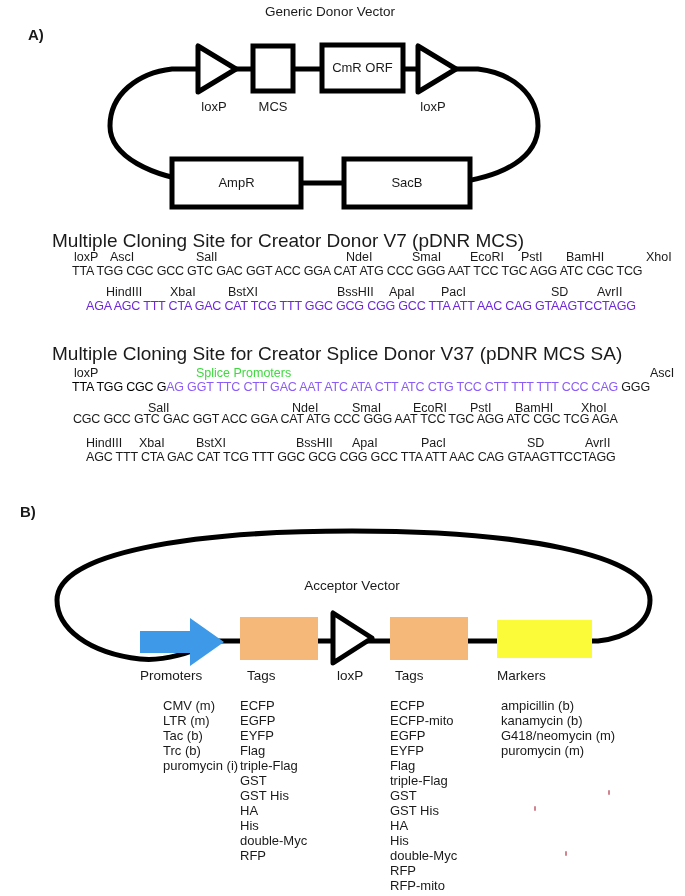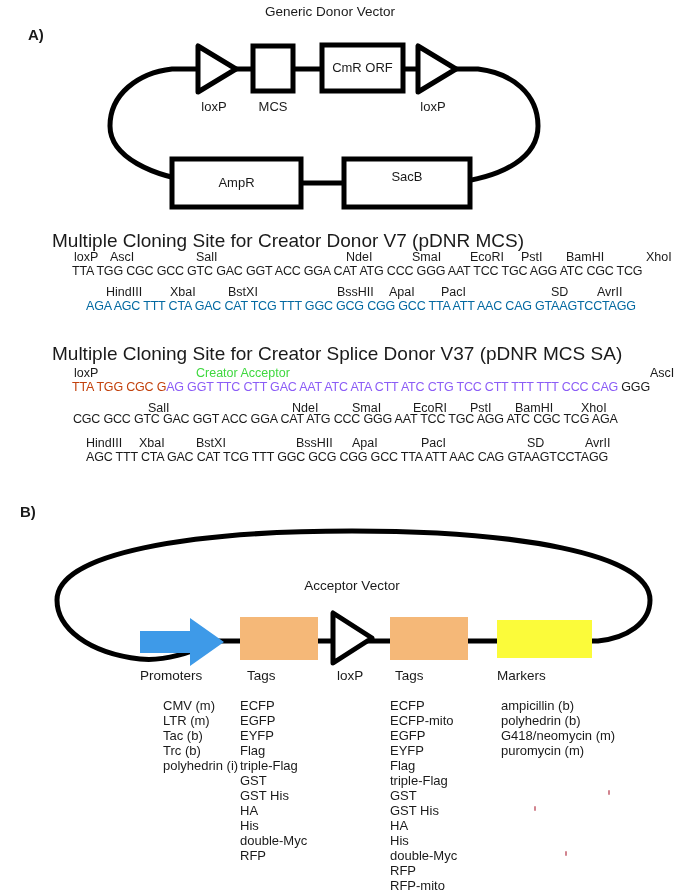--- a/index.html
+++ b/index.html
@@ -33,21 +33,21 @@
   <polygon points="198,46 198,92 236,69" fill="#fff" stroke="#000" stroke-width="5" stroke-linejoin="round"></polygon>
   <rect x="253" y="46" width="40" height="45" fill="#fff" stroke="#000" stroke-width="5"></rect>
   <rect x="322" y="45" width="81" height="46" fill="#fff" stroke="#000" stroke-width="5"></rect>
   <polygon points="418,46 418,92 456,69" fill="#fff" stroke="#000" stroke-width="5" stroke-linejoin="round"></polygon>
   <rect x="172" y="159" width="129" height="48" fill="#fff" stroke="#000" stroke-width="5"></rect>
   <rect x="344" y="159" width="126" height="48" fill="#fff" stroke="#000" stroke-width="5"></rect>
 </svg>
 
 <div class="shape-text" style="left:322px;top:60px;width:81px;">CmR ORF</div>
 <div class="shape-text" style="left:172px;top:175px;width:129px;">AmpR</div>
-<div class="shape-text" style="left:344px;top:169px;width:126px;">SacB</div>
+<div class="shape-text" style="left:344px;top:175px;width:126px;">SacB</div>
 <div class="shape-text" style="left:192px;top:99px;width:44px;">loxP</div>
 <div class="shape-text" style="left:251px;top:99px;width:44px;">MCS</div>
 <div class="shape-text" style="left:411px;top:99px;width:44px;">loxP</div>
 
 <div class="mcs-title" style="top:230px;">Multiple Cloning Site for Creator Donor V7 (pDNR MCS)</div>
 <div class="mcs-rows" style="top:250px;">
     <span class="site-label" style="left: 14px; top: 0px;">loxP</span>
     <span class="site-label" style="left: 50px; top: 0px;">AscI</span>
     <span class="site-label" style="left: 136px; top: 0px;">SalI</span>
     <span class="site-label" style="left: 286px; top: 0px;">NdeI</span>
@@ -58,46 +58,46 @@
     <span class="site-label" style="left: 586px; top: 0px;">XhoI</span>
     <span class="seq-line" style="left: 12px; top: 14px;"><span style="color: rgb(26, 26, 26);">TTA TGG CGC GCC GTC GAC GGT ACC GGA CAT ATG CCC GGG AAT TCC TGC AGG ATC CGC TCG</span></span>
     <span class="site-label" style="left: 46px; top: 35px;">HindIII</span>
     <span class="site-label" style="left: 110px; top: 35px;">XbaI</span>
     <span class="site-label" style="left: 168px; top: 35px;">BstXI</span>
     <span class="site-label" style="left: 277px; top: 35px;">BssHII</span>
     <span class="site-label" style="left: 329px; top: 35px;">ApaI</span>
     <span class="site-label" style="left: 381px; top: 35px;">PacI</span>
     <span class="site-label" style="left: 491px; top: 35px;">SD</span>
     <span class="site-label" style="left: 537px; top: 35px;">AvrII</span>
-    <span class="seq-line" style="left: 26px; top: 49px;"><span style="color: #0369a1;">AGA AGC TTT CTA GAC CAT TCG TTT GGC GCG CGG GCC TTA ATT AAC CAG GTAAGTCCTAGG</span></span>
+    <span class="seq-line" style="left: 26px; top: 49px;"><span style="color: #6d28d9;">AGA AGC TTT CTA GAC CAT TCG TTT GGC GCG CGG GCC TTA ATT AAC CAG GTAAGTCCTAGG</span></span>
   </div>
 
 <div class="mcs-title" style="top:343px;">Multiple Cloning Site for Creator Splice Donor V37 (pDNR MCS SA)</div>
 <div class="mcs-rows" style="top:366px;">
     <span class="site-label" style="left: 14px; top: 0px;">loxP</span>
-    <span class="site-label" style="left: 136px; top: 0px; color: rgb(63, 216, 63);">Creator Acceptor</span>
+    <span class="site-label" style="left: 136px; top: 0px; color: rgb(63, 216, 63);">Splice Promoters</span>
     <span class="site-label" style="left: 590px; top: 0px;">AscI</span>
-    <span class="seq-line" style="left: 12px; top: 14px;"><span style="color: #c2410c;">TTA TGG CGC G</span><span style="color: #8b5cf6;">AG GGT TTC CTT GAC AAT ATC ATA CTT ATC CTG TCC CTT TTT TTT CCC CAG</span><span style="color: rgb(26, 26, 26);"> GGG</span></span>
+    <span class="seq-line" style="left: 12px; top: 14px;"><span style="color: #000000;">TTA TGG CGC G</span><span style="color: #8b5cf6;">AG GGT TTC CTT GAC AAT ATC ATA CTT ATC CTG TCC CTT TTT TTT CCC CAG</span><span style="color: rgb(26, 26, 26);"> GGG</span></span>
     <span class="site-label" style="left: 88px; top: 35px;">SalI</span>
     <span class="site-label" style="left: 232px; top: 35px;">NdeI</span>
     <span class="site-label" style="left: 292px; top: 35px;">SmaI</span>
     <span class="site-label" style="left: 353px; top: 35px;">EcoRI</span>
     <span class="site-label" style="left: 410px; top: 35px;">PstI</span>
     <span class="site-label" style="left: 455px; top: 35px;">BamHI</span>
     <span class="site-label" style="left: 521px; top: 35px;">XhoI</span>
     <span class="seq-line" style="left: 13px; top: 46px;"><span style="color: rgb(26, 26, 26);">CGC GCC GTC GAC GGT ACC GGA CAT ATG CCC GGG AAT TCC TGC AGG ATC CGC TCG AGA</span></span>
     <span class="site-label" style="left: 26px; top: 70px;">HindIII</span>
     <span class="site-label" style="left: 79px; top: 70px;">XbaI</span>
     <span class="site-label" style="left: 136px; top: 70px;">BstXI</span>
     <span class="site-label" style="left: 236px; top: 70px;">BssHII</span>
     <span class="site-label" style="left: 292px; top: 70px;">ApaI</span>
     <span class="site-label" style="left: 361px; top: 70px;">PacI</span>
     <span class="site-label" style="left: 467px; top: 70px;">SD</span>
     <span class="site-label" style="left: 525px; top: 70px;">AvrII</span>
-    <span class="seq-line" style="left: 26px; top: 84px;"><span style="color: rgb(26, 26, 26);">AGC TTT CTA GAC CAT TCG TTT GGC GCG CGG GCC TTA ATT AAC CAG GTAAGTCCTAGG</span></span>
+    <span class="seq-line" style="left: 26px; top: 84px;"><span style="color: rgb(26, 26, 26);">AGC TTT CTA GAC CAT TCG TTT GGC GCG CGG GCC TTA ATT AAC CAG GTAAGTTCCTAGG</span></span>
   </div>
 
 <div class="abs panel-label" style="left:20px;top:503px;">B)</div>
 
 <svg class="diagram-svg" style="top:500px;" width="685" height="190" viewBox="0 500 685 190">
   <path d="M 218 641 C 195 650, 168 662, 140 659 C 88 653, 57 628, 57 600 C 57 553, 190 531, 352 531 C 514 531, 650 553, 650 600 C 650 623, 627 638, 598 641 L 218 641" fill="none" stroke="#000" stroke-width="5" stroke-linejoin="round"></path>
   <polygon points="140,631 190,631 190,618 224,642 190,666 190,653 140,653" fill="#3E9AE8"></polygon>
   <rect x="240" y="617" width="78" height="43" fill="#F5B878"></rect>
   <polygon points="333,613 333,663 372,638" fill="#fff" stroke="#000" stroke-width="5" stroke-linejoin="round"></polygon>
   <rect x="390" y="617" width="78" height="43" fill="#F5B878"></rect>
@@ -111,21 +111,21 @@
     <span class="shape-label" style="left: 337px;">loxP</span>
     <span class="shape-label" style="left: 395px;">Tags</span>
     <span class="shape-label" style="left: 497px;">Markers</span>
   </div>
 
 <div class="list" style="left: 143px; margin-left: 20px;">
     <div class="list-item">CMV (m)</div>
     <div class="list-item">LTR (m)</div>
     <div class="list-item">Tac (b)</div>
     <div class="list-item">Trc (b)</div>
-    <div class="list-item">polyhedrin (i)</div>
+    <div class="list-item">puromycin (i)</div>
   </div>
 <div class="list" style="left: 240px;">
     <div class="list-item">ECFP</div>
     <div class="list-item">EGFP</div>
     <div class="list-item">EYFP</div>
     <div class="list-item">Flag</div>
     <div class="list-item">triple-Flag</div>
     <div class="list-item">GST</div>
     <div class="list-item">GST His</div>
     <div class="list-item">HA</div>
@@ -143,21 +143,21 @@
     <div class="list-item">GST</div>
     <div class="list-item">GST His</div>
     <div class="list-item">HA</div>
     <div class="list-item">His</div>
     <div class="list-item">double-Myc</div>
     <div class="list-item">RFP</div>
     <div class="list-item">RFP-mito</div>
   </div>
 <div class="list" style="left: 501px;">
     <div class="list-item">ampicillin (b)</div>
-    <div class="list-item">polyhedrin (b)</div>
+    <div class="list-item">kanamycin (b)</div>
     <div class="list-item">G418/neomycin (m)</div>
     <div class="list-item">puromycin (m)</div>
   </div>
 
 <div>
     <div class="artifact" style="left: 608px; top: 790px; background: rgb(201, 111, 123);"></div>
     <div class="artifact" style="left: 534px; top: 806px; background: rgb(201, 111, 123);"></div>
     <div class="artifact" style="left: 565px; top: 851px; background: rgb(201, 111, 123);"></div>
   </div>
 

